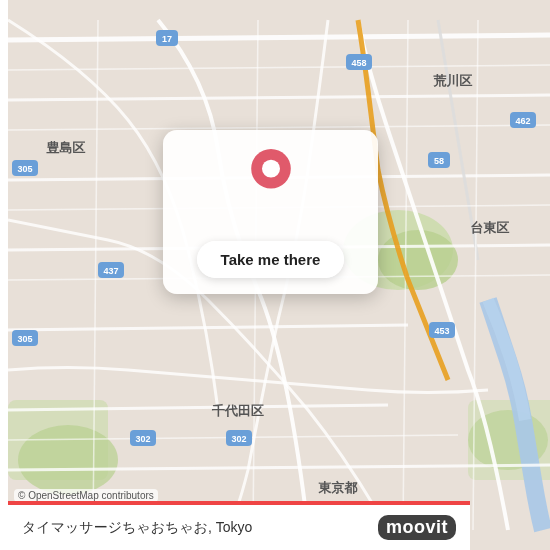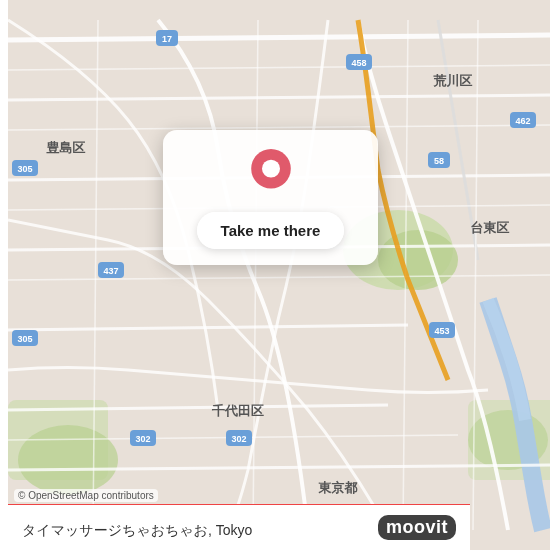--- a/index.html
+++ b/index.html
@@ -33,20 +33,21 @@
       top: 130px;
       left: 155px;
       width: 215px;
       background: rgba(255,255,255,0.92);
       border-radius: 14px;
       padding: 18px 20px 16px 20px;
       display: flex;
       flex-direction: column;
       align-items: center;
       box-shadow: 0 4px 18px rgba(0,0,0,0.22);
+      gap: 29px;
     }
 
     #pin-icon {
       width: 54px;
       height: 54px;
       margin-bottom: 10px;
     }
 
     #take-me-there-btn {
       background: rgba(255,255,255,0.95);
@@ -62,23 +63,23 @@
     }
 
     #bottom-bar {
       position: absolute;
       bottom: 0;
       left: 0;
       width: 462px;
       background: #fff;
       padding: 10px 14px 10px 14px;
       display: flex;
-      align-items: flex-end;
+      align-items: center;
       justify-content: space-between;
-      border-top: 1px solid #ef4444;
+      border-top: 4px solid #ef4444;
       z-index: 10;
     }
 
     #place-name {
       font-size: 14px;
       color: #333;
       font-weight: 400;
     }
 
     #moovit-logo {

